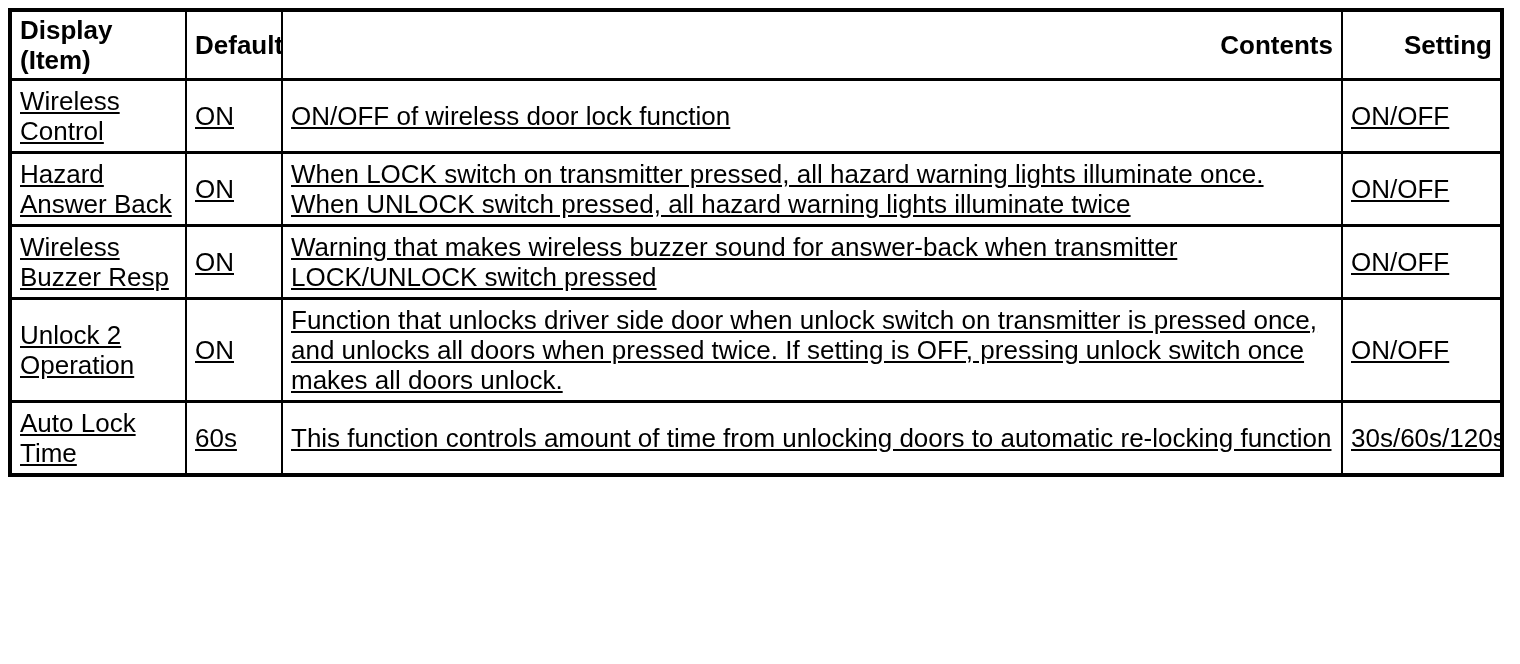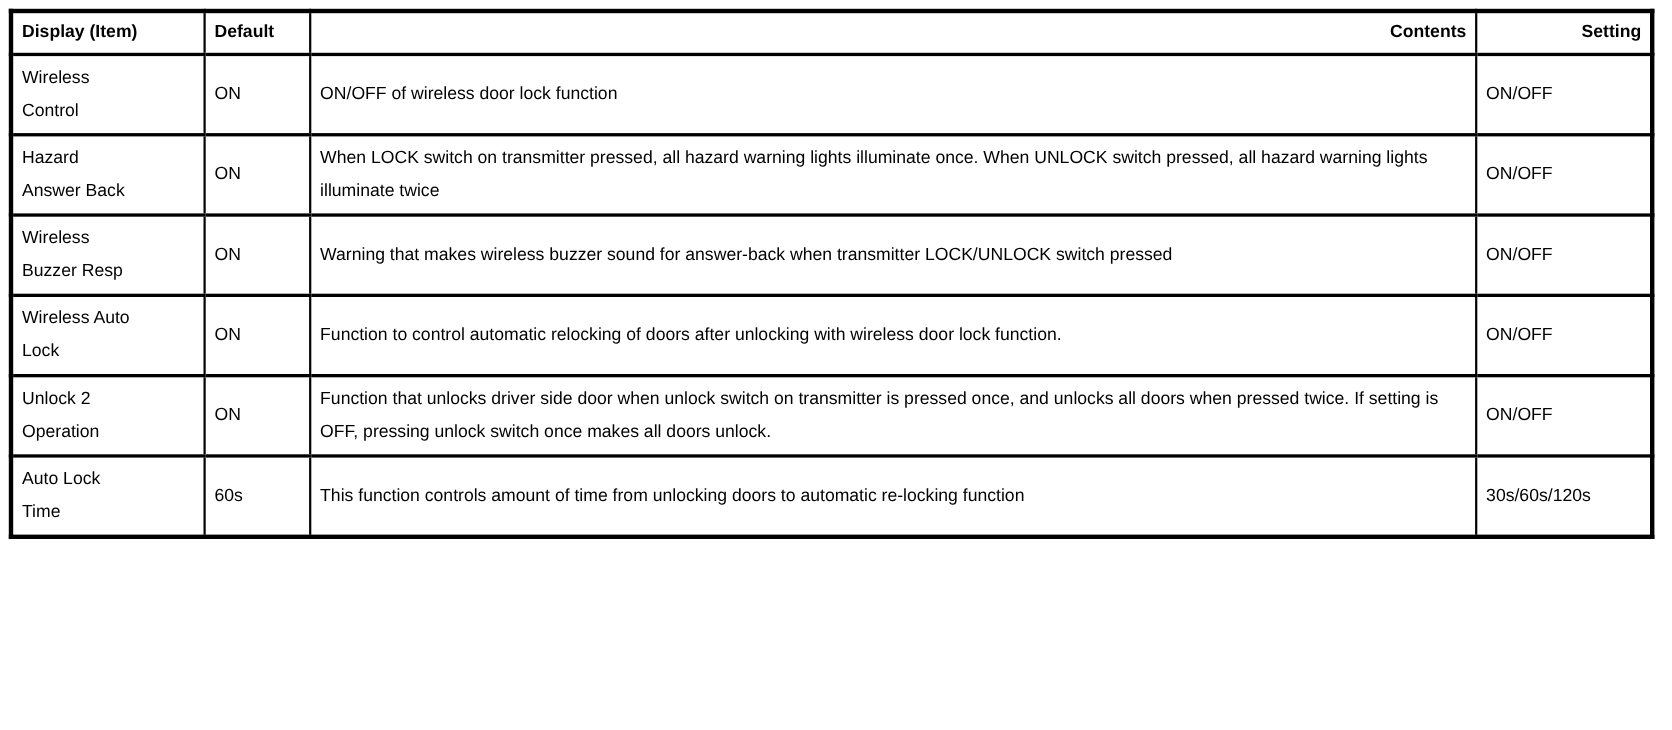--- a/index.html
+++ b/index.html
@@ -23,39 +23,39 @@
   }
   col.c-item    { width: 176px; }
   col.c-default { width: 96px;  }
   col.c-contents{ width: auto;  }
   col.c-setting { width: 160px; }
 
   th, td {
     border-style: solid;
     border-color: #000000;
     border-width: 3px 2px;     
-    font-size: 16px;
+    font-size: 26px;
     line-height: 30px;
     vertical-align: middle;
     padding: 5px 8px;
     overflow: hidden;
   }
   thead th {
     font-weight: bold;
     padding: 3px 8px;
     border-bottom-width: 3px;
   }
   th.align-left   { text-align: left; }
   th.align-center { text-align: right; }
 
   td { text-align: left; font-weight: normal; }
   td.item-cell {
     white-space: pre-line;     
   }
-  tbody tr { height: 72px; }
+  tbody tr { height: 72px; text-decoration: underline; }
 </style>
 </head>
 <body>
 
 <table class="settings-table">
   <colgroup>
     <col class="c-item">
     <col class="c-default">
     <col class="c-contents">
     <col class="c-setting">
@@ -84,27 +84,20 @@
       <td class="setting-cell">ON/OFF</td>
     </tr>
     <tr>
       <td class="item-cell">Wireless
 Buzzer Resp</td>
       <td class="default-cell">ON</td>
       <td class="contents-cell">Warning that makes wireless buzzer sound for answer-back when transmitter LOCK/UNLOCK switch pressed</td>
       <td class="setting-cell">ON/OFF</td>
     </tr>
     <tr>
-      <td class="item-cell">Wireless Auto
-Lock</td>
-      <td class="default-cell">ON</td>
-      <td class="contents-cell">Function to control automatic relocking of doors after unlocking with wireless door lock function.</td>
-      <td class="setting-cell">ON/OFF</td>
-    </tr>
-    <tr>
       <td class="item-cell">Unlock 2
 Operation</td>
       <td class="default-cell">ON</td>
       <td class="contents-cell">Function that unlocks driver side door when unlock switch on transmitter is pressed once, and unlocks all doors when pressed twice. If setting is OFF, pressing unlock switch once makes all doors unlock.</td>
       <td class="setting-cell">ON/OFF</td>
     </tr>
     <tr>
       <td class="item-cell">Auto Lock
 Time</td>
       <td class="default-cell">60s</td>

